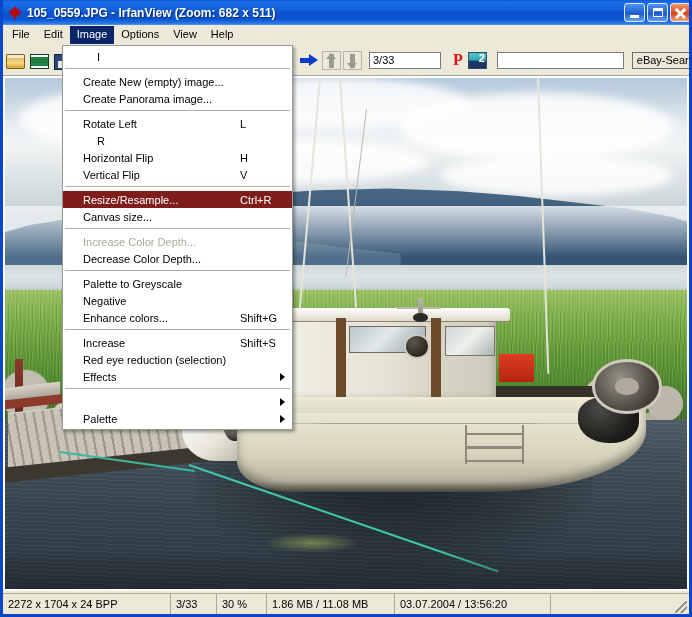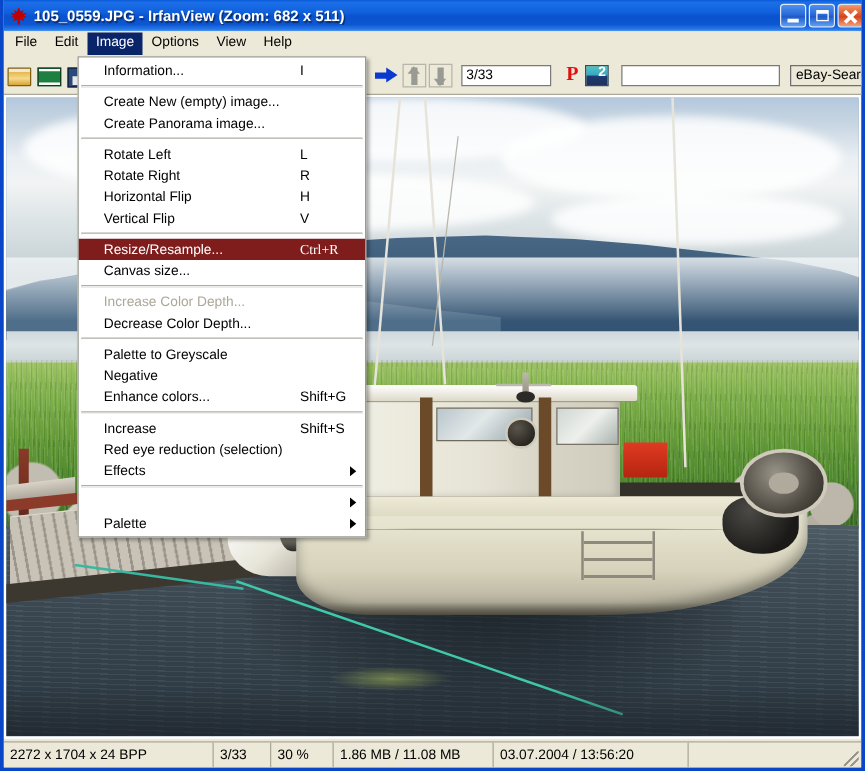--- a/index.html
+++ b/index.html
@@ -495,21 +495,21 @@
     font-size: 11px;
     color: #000000;
     white-space: nowrap;
     cursor: default;
     position: relative;
     box-sizing: border-box;
   }
   .mi .label { flex: 1 1 auto; }
   .mi .accel { color: #000; padding-left: 14px; text-align: left; min-width: 46px; }
   .mi.sel { background: #7f1d1d; color: #ffffff; }
-  .mi.sel .accel { color: #ffffff; font-family: Liberation Serif, serif; }
+  .mi.sel .accel { color: #ffffff; }
   .mi.dis { color: #aca899; }
   .mi.dis .accel { color: #aca899; }
   .mi .sub-arrow {
     position: absolute; right: 7px; top: 5px;
     width: 0; height: 0;
     border-top: 4px solid transparent;
     border-bottom: 4px solid transparent;
     border-left: 5px solid #000;
   }
   .msep {
@@ -661,21 +661,20 @@
       <div class="rope-green"></div>
       <div class="rope-green2"></div>
       <div class="algae"></div>
       <div class="foreground-bottom"></div>
     </div>
   </div>
 
   <div id="dropdown">
 
     <div class="mi">
-      <span class="label">Information...</span>
       <span class="accel">I</span>
     </div>
 
     <div class="msep"></div>
 
     <div class="mi">
       <span class="label">Create New (empty) image...</span>
       <span class="accel"></span>
     </div>
     <div class="mi">
@@ -683,21 +682,20 @@
       <span class="accel"></span>
     </div>
 
     <div class="msep"></div>
 
     <div class="mi">
       <span class="label">Rotate Left</span>
       <span class="accel">L</span>
     </div>
     <div class="mi">
-      <span class="label">Rotate Right</span>
       <span class="accel">R</span>
     </div>
     <div class="mi">
       <span class="label">Horizontal Flip</span>
       <span class="accel">H</span>
     </div>
     <div class="mi">
       <span class="label">Vertical Flip</span>
       <span class="accel">V</span>
     </div>

